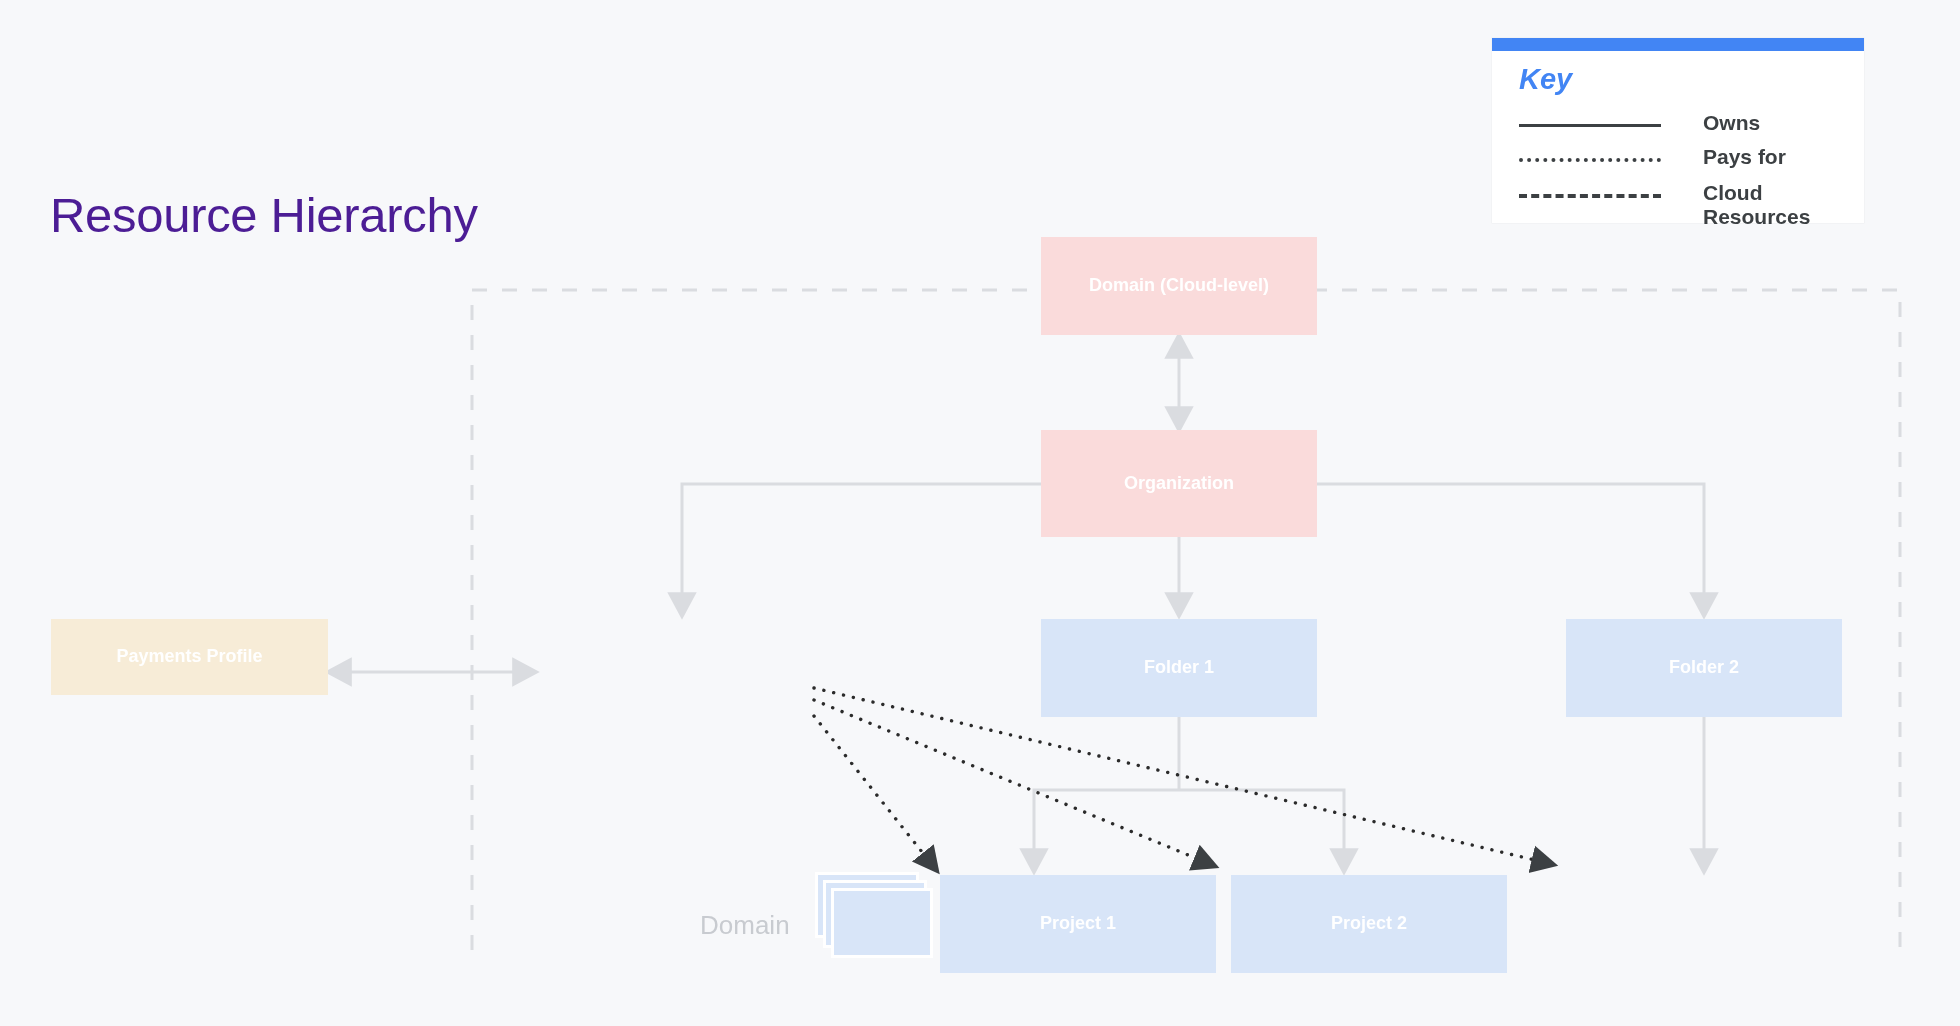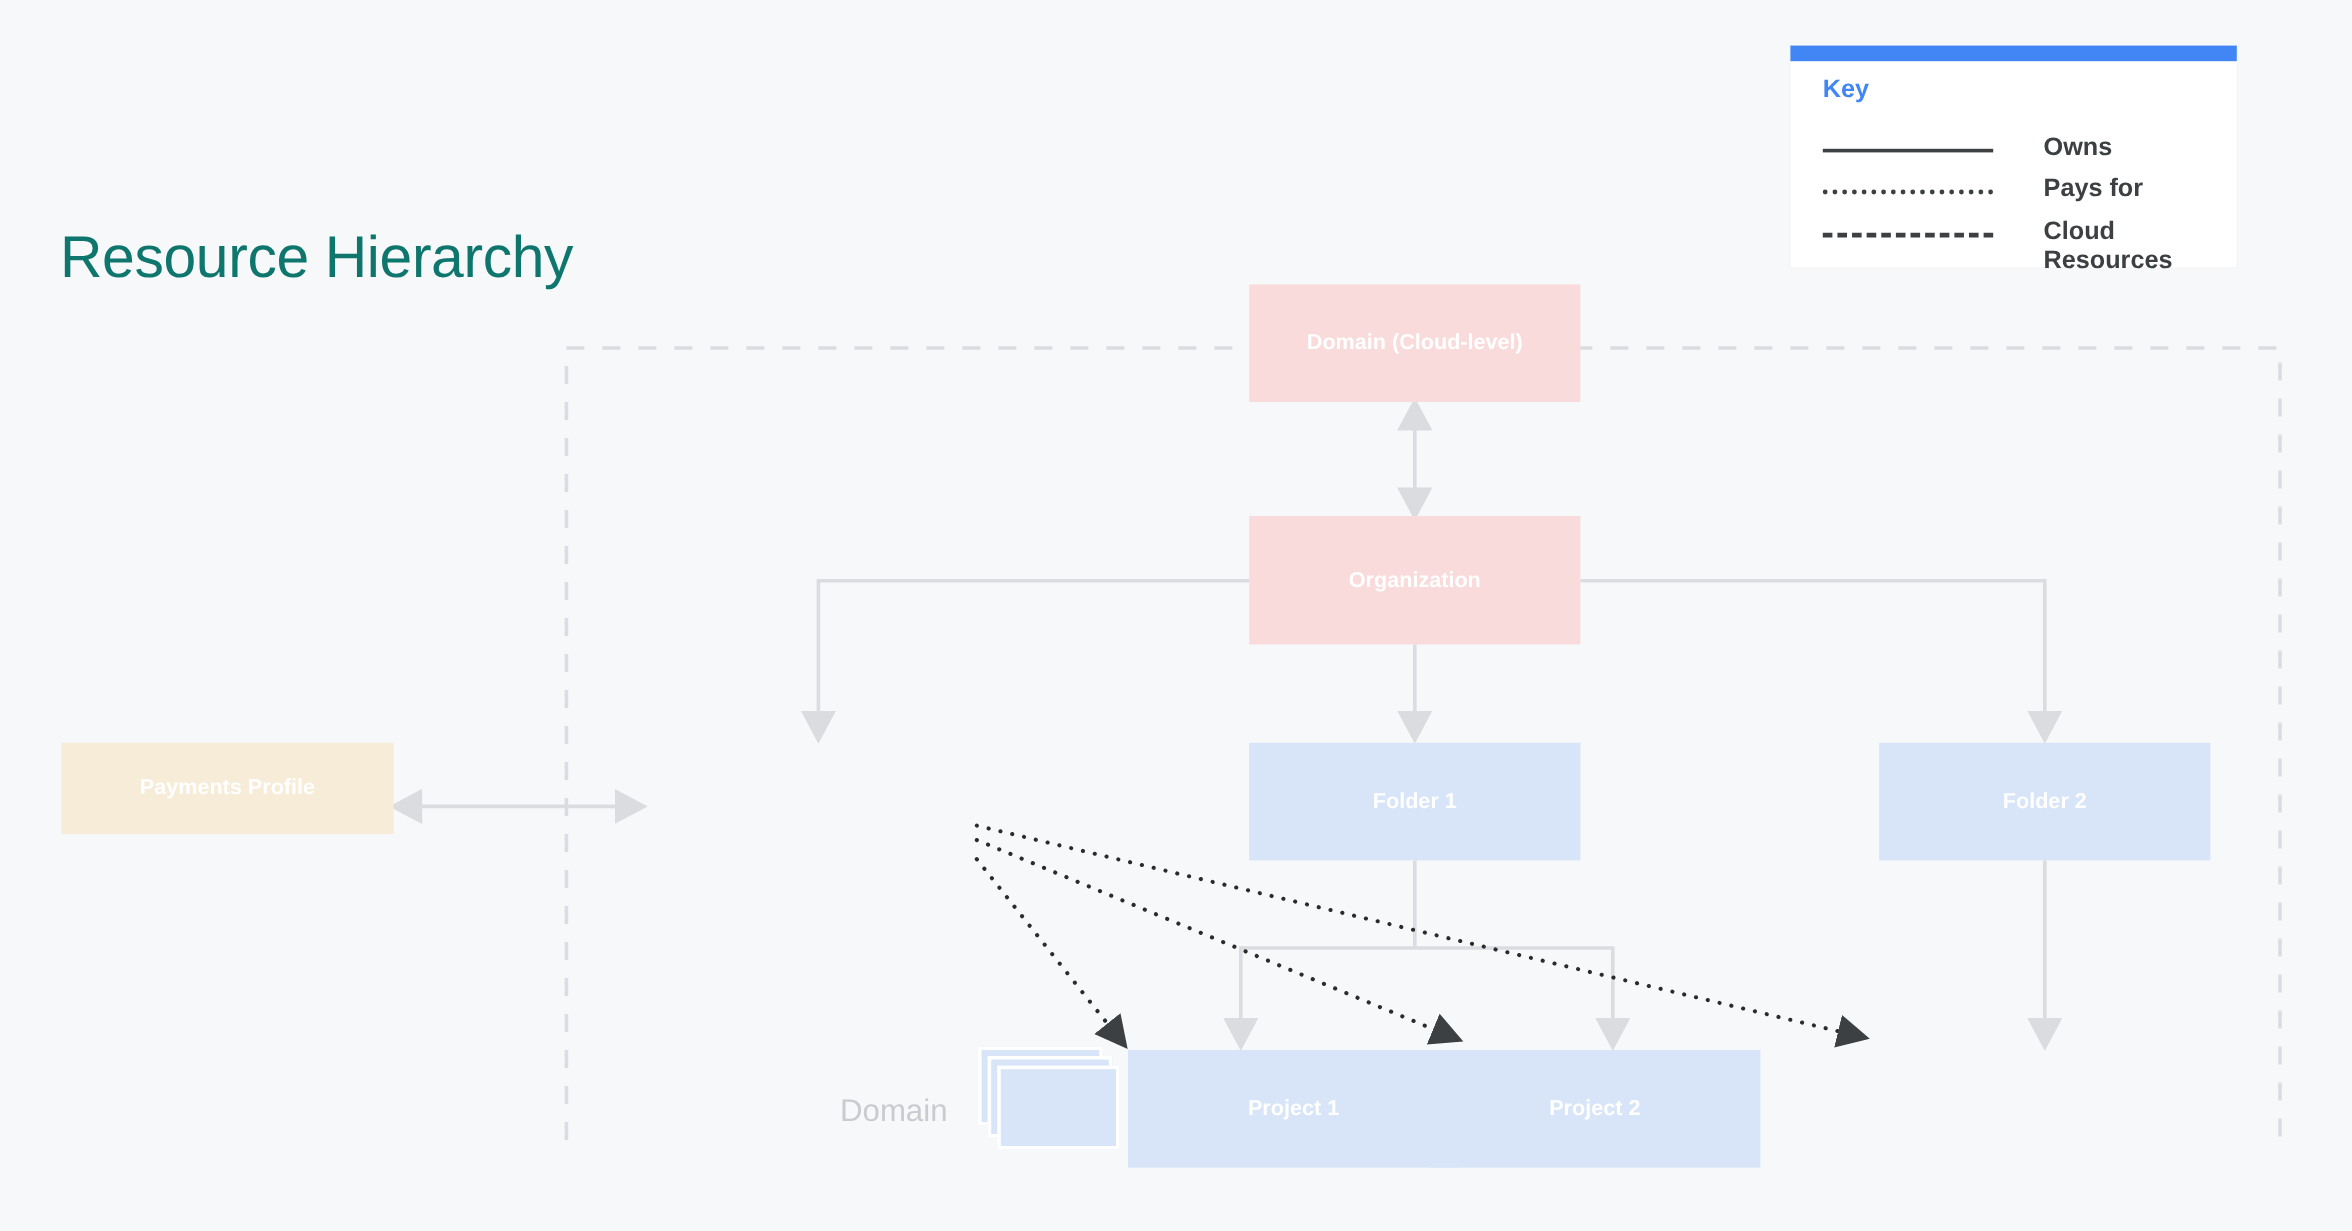--- a/index.html
+++ b/index.html
@@ -33,21 +33,21 @@
     pointer-events: none;
   }
 
   
   #page-title {
     position: absolute;
     left: 50px;
     top: 187px;
     font-size: 49px;
     font-weight: 400;
-    color: #0f766e;
+    color: #4c1d95;
     letter-spacing: -0.3px;
     white-space: nowrap;
   }
 
   
   .node {
     position: absolute;
     display: flex;
     align-items: center;
     justify-content: center;
@@ -107,22 +107,23 @@
     position: relative;
     padding: 18px 0 16px 0;
     height: 172px;
     box-sizing: border-box;
   }
   #key-title {
     position: absolute;
     left: 27px;
     top: 12px;
     color: #4285f4;
-    font-size: 21px;
+    font-size: 29px;
     font-weight: 700;
+    font-style: italic;
   }
   .key-row {
     position: absolute;
     left: 27px;
     width: 330px;
     height: 40px;
   }
   .key-row .sample {
     position: absolute;
     left: 0;
@@ -212,21 +213,21 @@
   </div>
 
   <div class="node blue" style="left:1566px; top:619px; width:276px; height:98px;">
     <span>Folder 2</span>
   </div>
 
   <div class="node blue" style="left:940px; top:875px; width:276px; height:98px;text-align:center;">
     <span>Project 1</span>
   </div>
 
-  <div class="node blue" style="left:1191px; top:875px; width:276px; height:98px;">
+  <div class="node blue" style="left:1231px; top:875px; width:276px; height:98px;">
     <span>Project 2</span>
   </div>
 
 
   <div id="labels-text">Domain</div>
   <div id="labels-stack">
     <div class="card c1"></div>
     <div class="card c2"></div>
     <div class="card c3"></div>
   </div>

